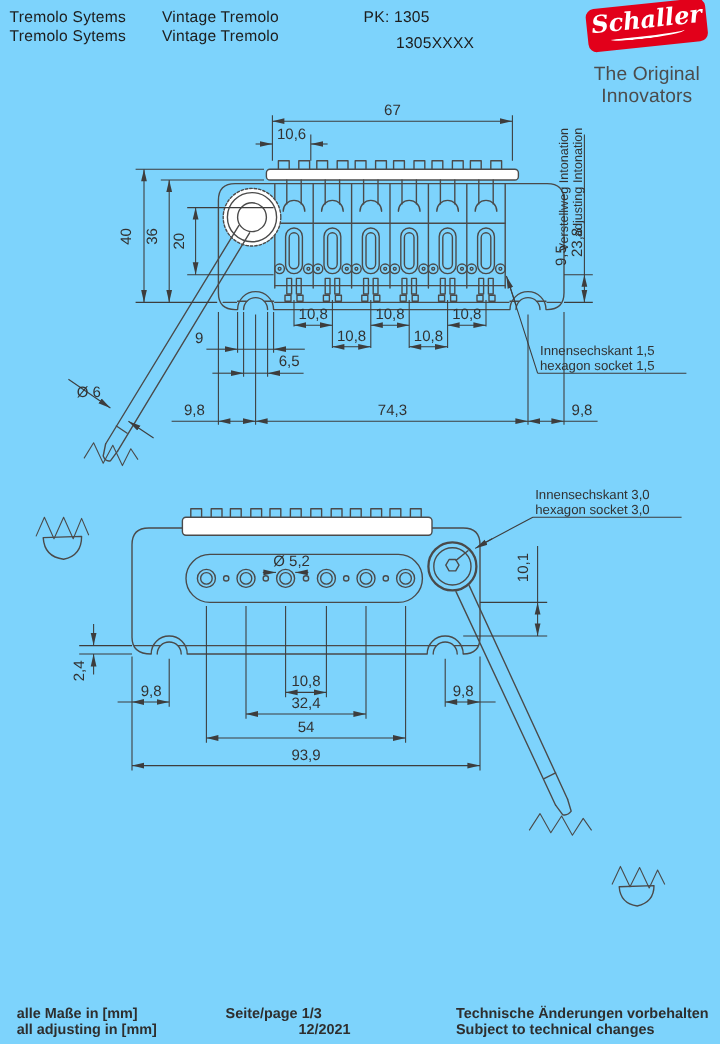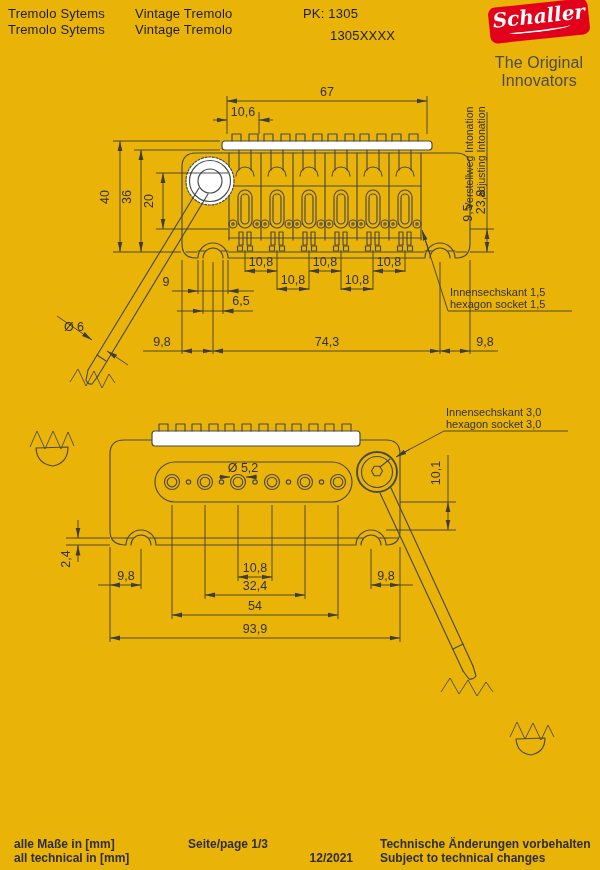--- a/index.html
+++ b/index.html
@@ -1,16 +1,16 @@
 <!DOCTYPE html>
 <html><head>
 <meta charset="utf-8">
 <style>
   html,body{margin:0;padding:0;background:#fff;}
-  #page{position:relative;width:600px;height:870px;background:#eab308;overflow:hidden;
+  #page{position:relative;width:600px;height:870px;background:#7dd3fc;overflow:hidden;
         font-family:"Liberation Sans",sans-serif;color:#1d1d1d;}
   .hdr{position:absolute;font-size:13px;letter-spacing:.2px;white-space:pre;}
   .ftr{position:absolute;font-size:12px;color:#2e2e2e;white-space:pre;font-weight:bold;}
   
   .logo{position:absolute;top:3px;right:6px;width:110px;text-align:center;}
   .logo-box{width:92px;margin:0 auto;background:#e2001a;border-radius:7px;
             transform:rotate(-6deg);padding:1px 4px 7px;}
   .logo-script{color:#fff;font-family:"DejaVu Serif",serif;font-style:italic;
                font-weight:bold;font-size:20px;line-height:24px;}
   .logo-swash{width:62px;height:4px;margin:-2px auto 0;
@@ -275,19 +275,19 @@
         <text class="t12" x="255" y="590" text-anchor="middle">32,4</text>
         <line class="d" x1="172" y1="615" x2="338" y2="615" marker-start="url(#mS)" marker-end="url(#mE)"></line>
         <text class="t12" x="255" y="610" text-anchor="middle">54</text>
         <line class="d" x1="110" y1="638" x2="400" y2="638" marker-start="url(#mS)" marker-end="url(#mE)"></line>
         <text class="t12" x="255" y="633" text-anchor="middle">93,9</text>
       </g>
     </g>
   </svg>
 
   <div class="ftr" style="left:14px;top:837px">alle Maße in [mm]</div>
-  <div class="ftr" style="left:14px;top:851px">all technical in [mm]</div>
+  <div class="ftr" style="left:14px;top:851px">all adjusting in [mm]</div>
   <div class="ftr" style="left:188px;top:837px;width:165px;">Seite/page 1/3</div>
-  <div class="ftr" style="left:188px;top:851px;width:165px;text-align:right">12/2021</div>
+  <div class="ftr" style="left:188px;top:851px;width:165px;text-align:center">12/2021</div>
   <div class="ftr" style="left:380px;top:851px">Subject to technical changes</div>
   <div class="ftr" style="left:380px;top:837px">Technische Änderungen vorbehalten</div>
 
 </div>
 
 </body></html>

